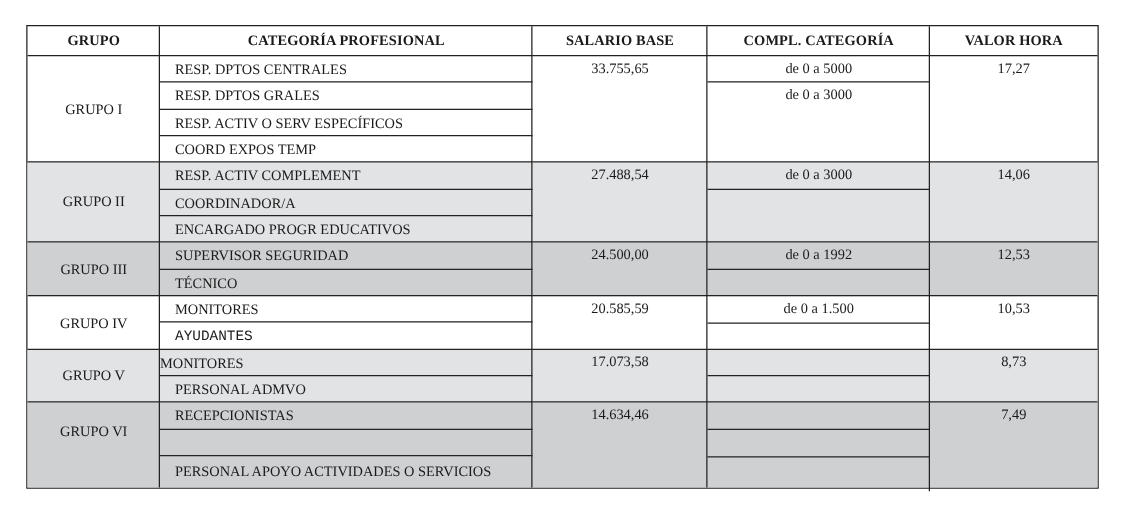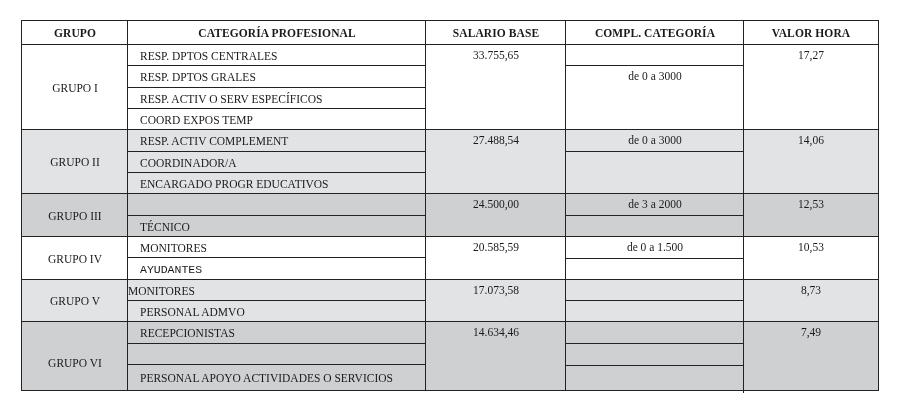--- a/index.html
+++ b/index.html
@@ -30,51 +30,53 @@
   <div class="cell" style="left:0;top:173px;width:856px;height:43px;background:#cfd0d2;"></div>
   <div class="cell" style="left:0;top:259px;width:856px;height:42px;background:#e2e3e5;"></div>
   <div class="cell" style="left:0;top:301px;width:856px;height:68px;background:#cfd0d2;"></div>
 
   <div class="cell grp" style="left:0;top:24px;width:106px;height:85px;">GRUPO I</div>
   <div class="cell cat" style="left:106px;top:24px;width:298px;height:21px;">RESP. DPTOS CENTRALES</div>
   <div class="cell cat" style="left:106px;top:45px;width:298px;height:22px;">RESP. DPTOS GRALES</div>
   <div class="cell cat" style="left:106px;top:67px;width:298px;height:21px;">RESP. ACTIV O SERV ESPECÍFICOS</div>
   <div class="cell cat" style="left:106px;top:88px;width:298px;height:21px;">COORD EXPOS TEMP</div>
   <div class="cell top" style="left:404px;top:24px;width:140px;">33.755,65</div>
+  <div class="cell top" style="left:544px;top:24px;width:178px;">de 0 a 5000</div>
   <div class="cell top" style="left:544px;top:45px;width:178px;">de 0 a 3000</div>
   <div class="cell top" style="left:722px;top:24px;width:134px;">17,27</div>
 
   <div class="cell grp" style="left:0;top:109px;width:106px;height:64px;">GRUPO II</div>
   <div class="cell cat" style="left:106px;top:109px;width:298px;height:22px;">RESP. ACTIV COMPLEMENT</div>
   <div class="cell cat" style="left:106px;top:131px;width:298px;height:21px;">COORDINADOR/A</div>
   <div class="cell cat" style="left:106px;top:152px;width:298px;height:21px;">ENCARGADO PROGR EDUCATIVOS</div>
   <div class="cell top" style="left:404px;top:109px;width:140px;text-align:center;">27.488,54</div>
   <div class="cell top" style="left:544px;top:109px;width:178px;">de 0 a 3000</div>
   <div class="cell top" style="left:722px;top:109px;width:134px;">14,06</div>
 
   <div class="cell grp" style="left:0;top:173px;width:106px;height:43px;">GRUPO III</div>
+  <div class="cell cat" style="left:106px;top:173px;width:298px;height:22px;">SUPERVISOR SEGURIDAD</div>
   <div class="cell cat" style="left:106px;top:195px;width:298px;height:21px;">TÉCNICO</div>
   <div class="cell top" style="left:404px;top:173px;width:140px;">24.500,00</div>
-  <div class="cell top" style="left:544px;top:173px;width:178px;">de 3 a 2000</div>
+  <div class="cell top" style="left:544px;top:173px;width:178px;">de 0 a 1992</div>
   <div class="cell top" style="left:722px;top:173px;width:134px;">12,53</div>
 
   <div class="cell grp" style="left:0;top:216px;width:106px;height:43px;">GRUPO IV</div>
   <div class="cell cat" style="left:106px;top:216px;width:298px;height:21px;">MONITORES</div>
   <div class="cell cat" style="left:106px;top:237px;width:298px;height:22px;font-family:Liberation Mono, monospace;">AYUDANTES</div>
   <div class="cell top" style="left:404px;top:216px;width:140px;">20.585,59</div>
   <div class="cell top" style="left:544px;top:216px;width:178px;">de 0 a 1.500</div>
   <div class="cell top" style="left:722px;top:216px;width:134px;">10,53</div>
 
   <div class="cell grp" style="left:0;top:259px;width:106px;height:42px;">GRUPO V</div>
   <div class="cell cat" style="left:94px;top:259px;width:298px;height:21px;">MONITORES</div>
   <div class="cell cat" style="left:106px;top:280px;width:298px;height:21px;">PERSONAL ADMVO</div>
   <div class="cell top" style="left:404px;top:259px;width:140px;">17.073,58</div>
   <div class="cell top" style="left:722px;top:259px;width:134px;">8,73</div>
 
-  <div class="cell grp" style="left:0;top:306px;width:106px;height:72px;">GRUPO VI</div>
+  <div class="cell grp" style="left:0;top:289px;width:106px;height:72px;">GRUPO VI</div>
   <div class="cell cat" style="left:106px;top:301px;width:298px;height:22px;">RECEPCIONISTAS</div>
   <div class="cell cat" style="left:106px;top:344px;width:298px;height:25px;">PERSONAL APOYO ACTIVIDADES O SERVICIOS</div>
   <div class="cell top" style="left:404px;top:301px;width:140px;">14.634,46</div>
   <div class="cell top" style="left:722px;top:301px;width:134px;">7,49</div>
 
   <div class="vl" style="left:105px;top:0;height:369px;"></div>
   <div class="vl" style="left:403px;top:0;height:369px;"></div>
   <div class="vl" style="left:543px;top:0;height:369px;"></div>
   <div class="vl" style="left:721px;top:0;height:372px;"></div>
 

